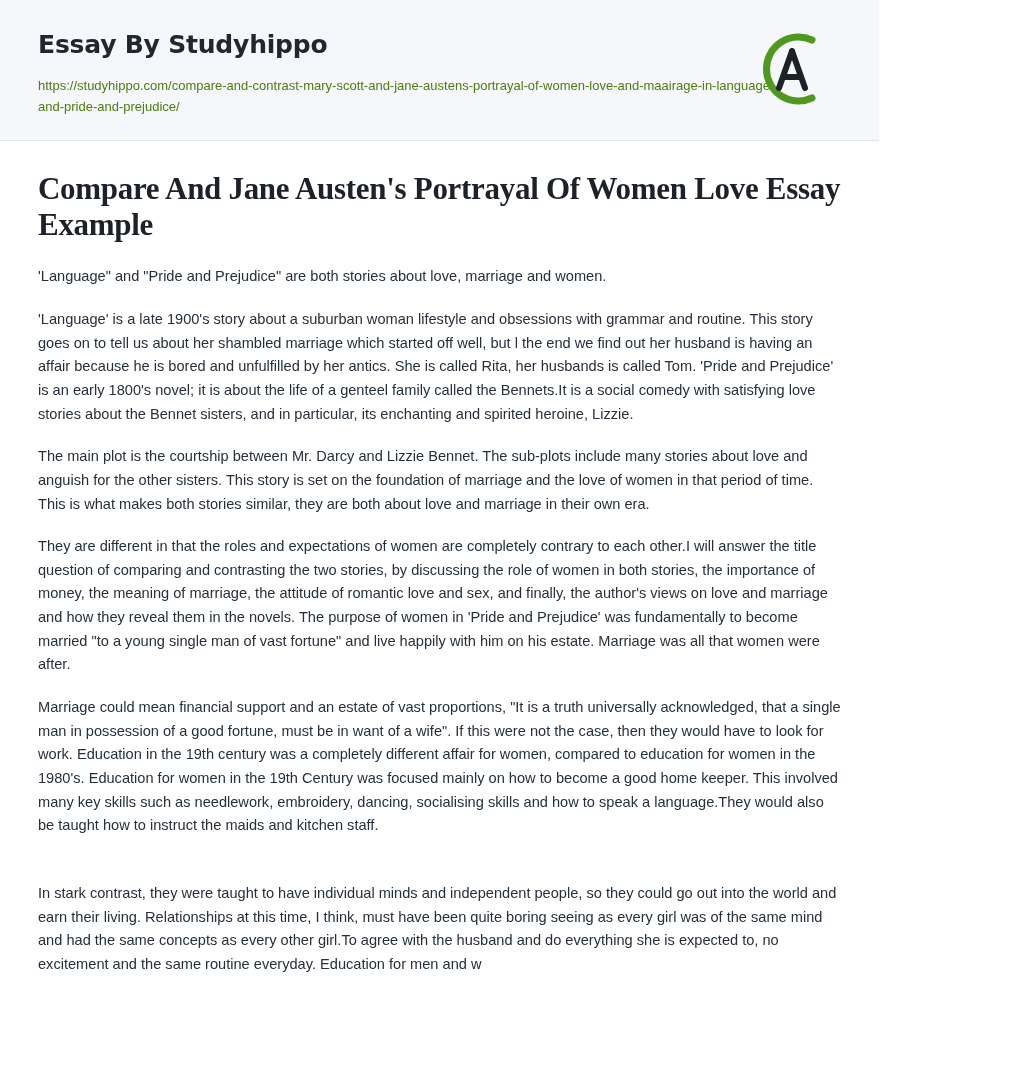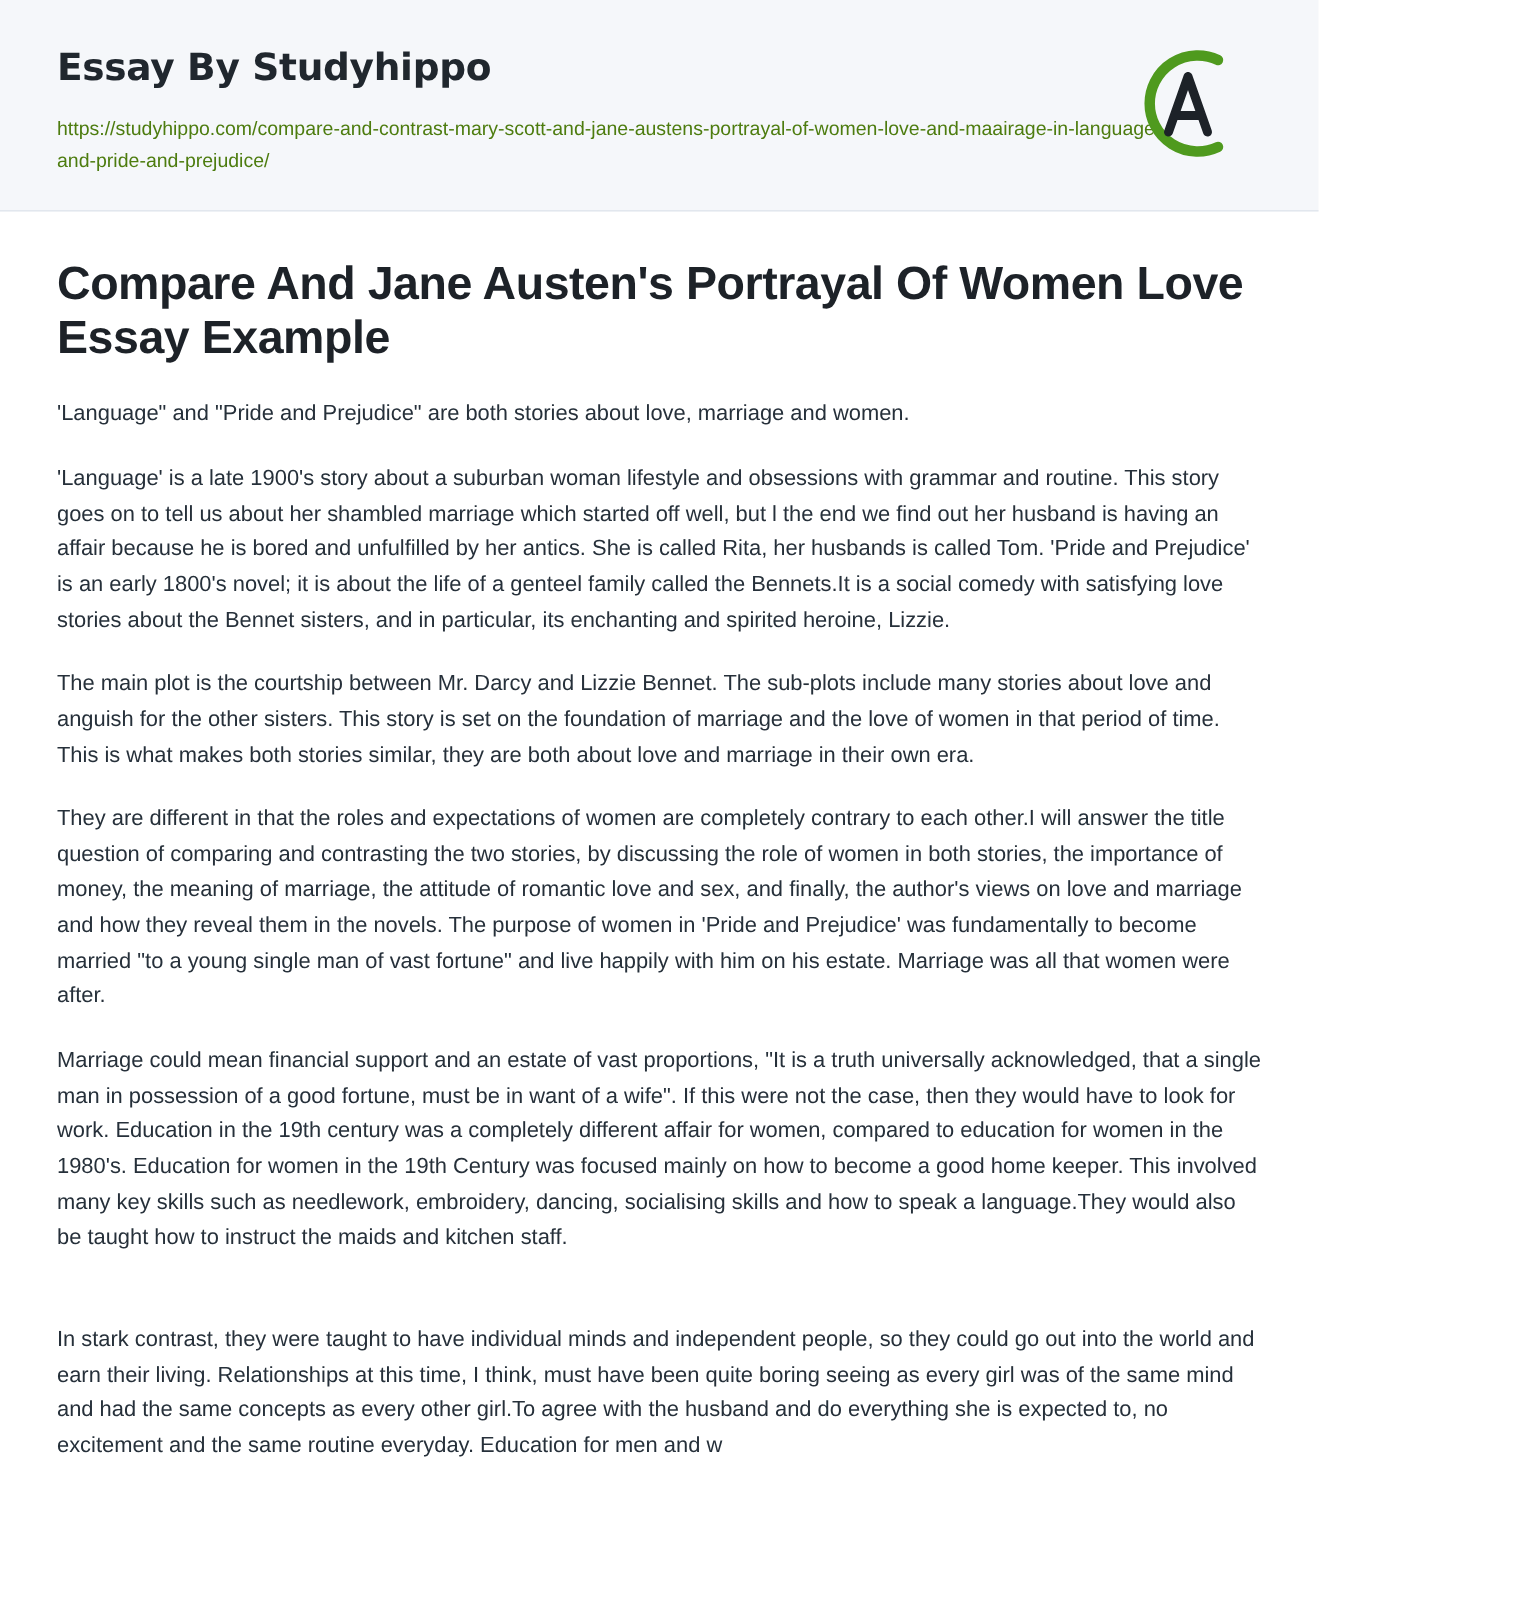--- a/index.html
+++ b/index.html
@@ -52,21 +52,21 @@
   .content {
     padding: 30px 38px 40px 38px;
   }
   .doc-title {
     font-size: 31px;
     line-height: 1.17;
     font-weight: bold;
     color: #1d2228;
     margin: 0 0 22px 0;
     letter-spacing: -0.3px;
-    font-family: Liberation Sans, sans-serif;
+    font-family: Liberation Serif, serif;
   }
   .para {
     font-size: 14.6px;
     line-height: 1.62;
     color: #26303a;
     margin: 0 0 19px 0;
     text-align: left;
   }
   .para:last-child { margin-bottom: 0; margin-top: 44px; }
 </style>

